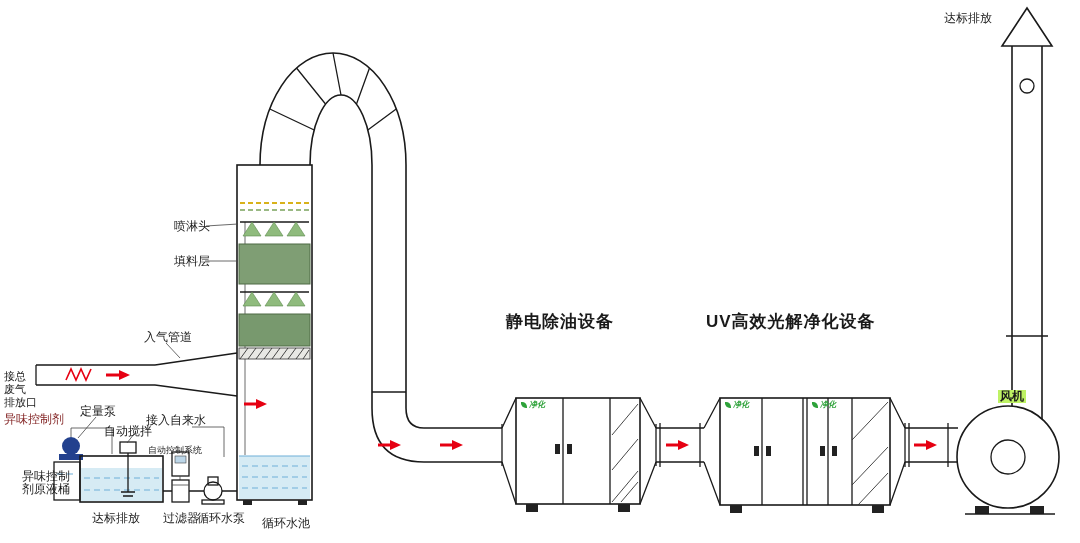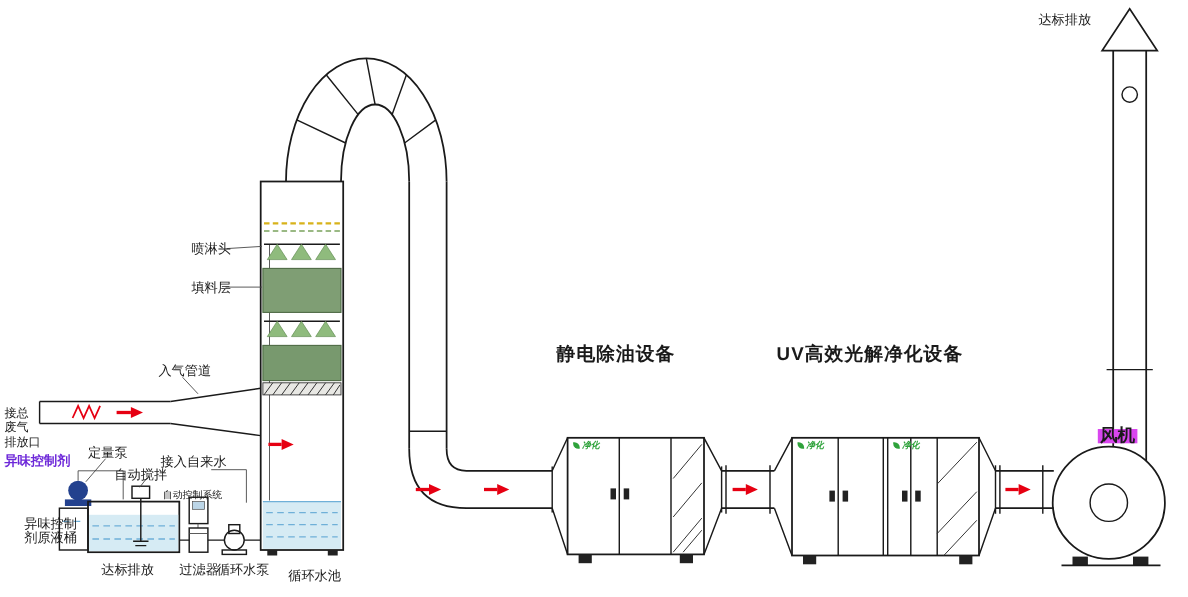--- a/index.html
+++ b/index.html
@@ -5,23 +5,23 @@
   html,body{margin:0;padding:0;background:#ffffff;}
   #stage{
     position:relative;width:1080px;height:543px;background:#ffffff;
     font-family:"Liberation Sans","DejaVu Sans",sans-serif;color:#1a1a1a;
     overflow:hidden;
   }
   #art{position:absolute;left:0;top:0;}
   .lbl{position:absolute;font-size:12px;line-height:13px;color:#1a1a1a;white-space:nowrap;}
   .pre{white-space:pre-line;margin-top:16px;}
   .big{font-size:17px;font-weight:bold;letter-spacing:1px;}
-  .gold{color:#6d28d9;font-weight:bold;font-size:12px;}
+  .gold{color:#7f1d1d;font-weight:normal;font-size:12px;}
   .tiny{font-size:9px;line-height:10px;}
-  .fanlbl{font-size:16px;font-weight:bold;background:#d946ef;padding:0 2px;}
+  .fanlbl{font-size:12px;font-weight:bold;background:#bef264;padding:0 2px;}
   .logo{position:absolute;display:flex;align-items:center;gap:2px;font-size:8px;line-height:9px;
         color:#2ea23a;font-weight:bold;font-style:italic;}
   .leaf{width:6px;height:6px;background:#2ea23a;border-radius:0 80% 0 80%;display:inline-block;}
   
   .ln{stroke:#1a1a1a;stroke-width:1.3;fill:none;}
   .ln2{stroke:#1a1a1a;stroke-width:1.6;fill:none;}
   .thin{stroke:#444;stroke-width:0.8;fill:none;}
   .nz{fill:#8fbb7d;stroke:#5d8a4e;stroke-width:0.6;}
   .pack{stroke:#4e6b45;stroke-width:1;}
   .water{fill:#d6ebf4;}

